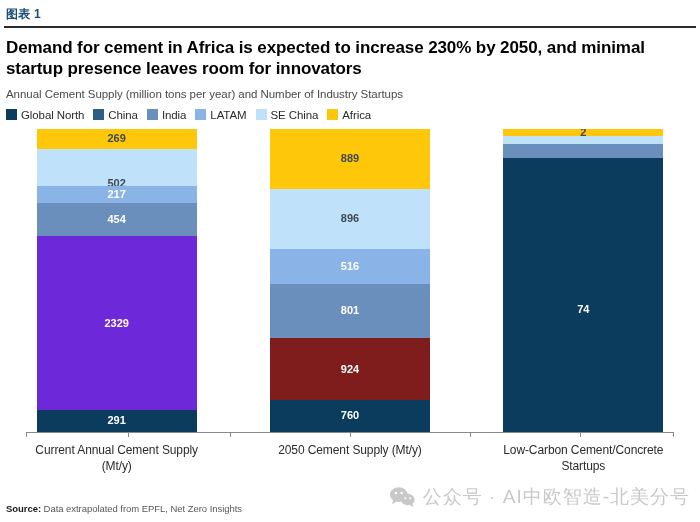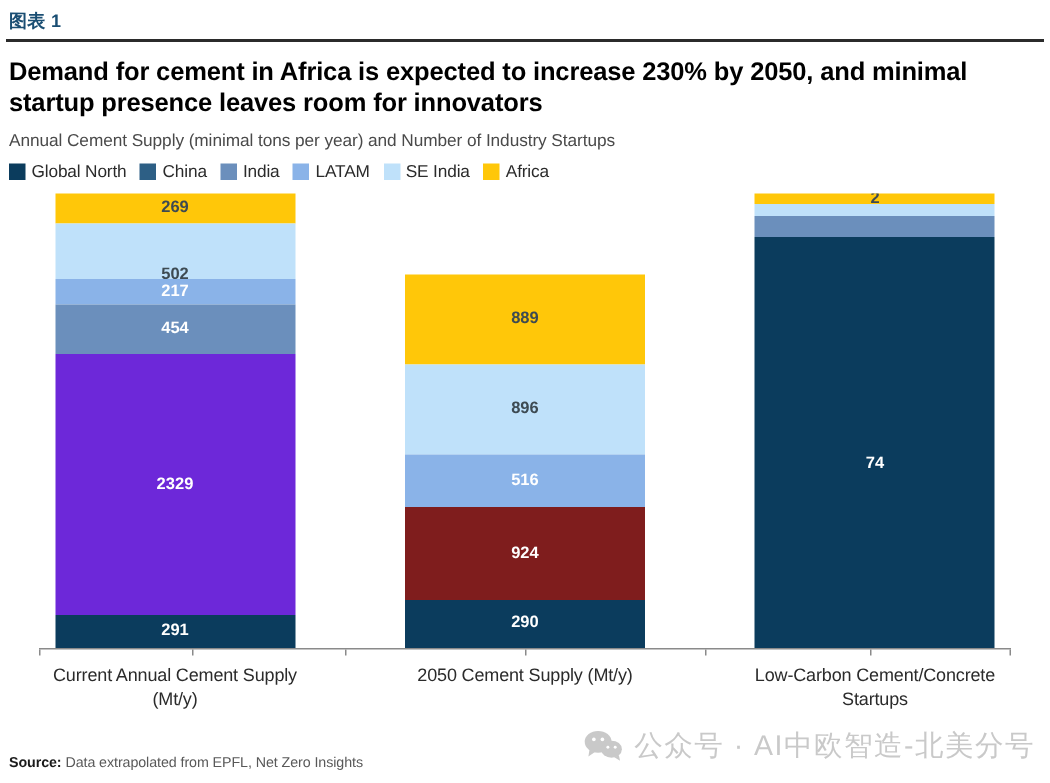--- a/index.html
+++ b/index.html
@@ -178,42 +178,42 @@
     flex: 0 0 auto;
   }
 </style>
 </head>
 <body>
 
 <div class="exhibit-label">图表 1</div>
 <div class="header-rule"></div>
 
 <div class="title">Demand for cement in Africa is expected to increase 230% by 2050, and minimal startup presence leaves room for innovators</div>
-<div class="subtitle">Annual Cement Supply (minimal tons per year) and Number of Industry Startups</div>
+<div class="subtitle">Annual Cement Supply (million tons per year) and Number of Industry Startups</div>
 
 <div class="legend" id="legend">
     <div class="legend-item">
       <span class="legend-swatch" style="background: rgb(11, 60, 93);"></span>
       <span class="legend-text">Global North</span>
     </div>
     <div class="legend-item">
       <span class="legend-swatch" style="background: rgb(45, 95, 133);"></span>
       <span class="legend-text">China</span>
     </div>
     <div class="legend-item">
       <span class="legend-swatch" style="background: rgb(107, 143, 188);"></span>
       <span class="legend-text">India</span>
     </div>
     <div class="legend-item">
       <span class="legend-swatch" style="background: rgb(138, 179, 232);"></span>
       <span class="legend-text">LATAM</span>
     </div>
     <div class="legend-item">
       <span class="legend-swatch" style="background: rgb(191, 225, 250);"></span>
-      <span class="legend-text">SE India</span>
+      <span class="legend-text">SE China</span>
     </div>
     <div class="legend-item">
       <span class="legend-swatch" style="background: rgb(255, 199, 9);"></span>
       <span class="legend-text">Africa</span>
     </div>
   </div>
 
 <div class="plot">
   <div class="bars-row" id="bars">
       <div class="bar-col">
@@ -242,25 +242,28 @@
         <div class="bar">
           <div class="seg" style="background: rgb(255, 199, 9); height: 19.7731%;">
             <span class="seg-label" style="color: rgb(61, 74, 82);">889</span>
           </div>
           <div class="seg" style="background: rgb(191, 225, 250); height: 19.9288%;">
             <span class="seg-label" style="color: rgb(61, 74, 82);">896</span>
           </div>
           <div class="seg" style="background: rgb(138, 179, 232); height: 11.4769%;">
             <span class="seg-label" style="color: rgb(255, 255, 255);">516</span>
           </div>
+          <div class="seg" style="background: rgb(107, 143, 188); height: 17.8158%;">
+            <span class="seg-label" style="color: rgb(255, 255, 255);">801</span>
+          </div>
           <div class="seg" style="background: #7f1d1d; height: 20.5516%;">
             <span class="seg-label" style="color: rgb(255, 255, 255);">924</span>
           </div>
           <div class="seg" style="background: rgb(11, 60, 93); height: 10.4537%;">
-            <span class="seg-label" style="color: rgb(255, 255, 255);">290</span>
+            <span class="seg-label" style="color: rgb(255, 255, 255);">760</span>
           </div>
         </div>
       </div>
       <div class="bar-col">
         <div class="bar">
           <div class="seg" style="background: rgb(255, 199, 9); height: 2.43902%;">
             <span class="seg-label" style="color: rgb(61, 74, 82);">2</span>
           </div>
           <div class="seg" style="background: rgb(191, 225, 250); height: 2.43902%;">
             <span class="seg-label" style="color: rgb(61, 74, 82);"></span>

